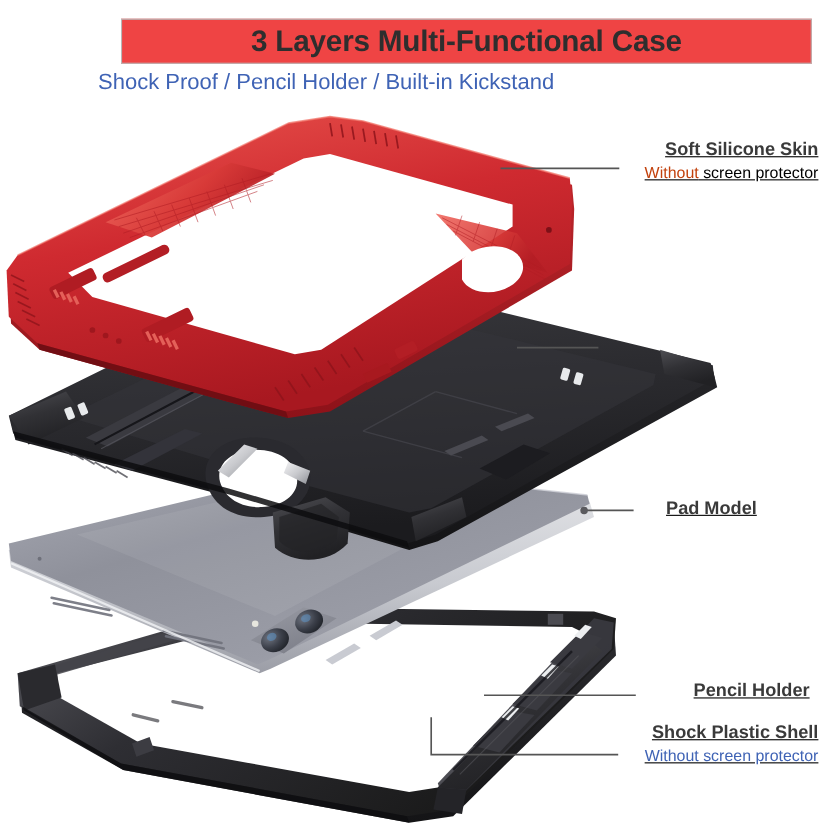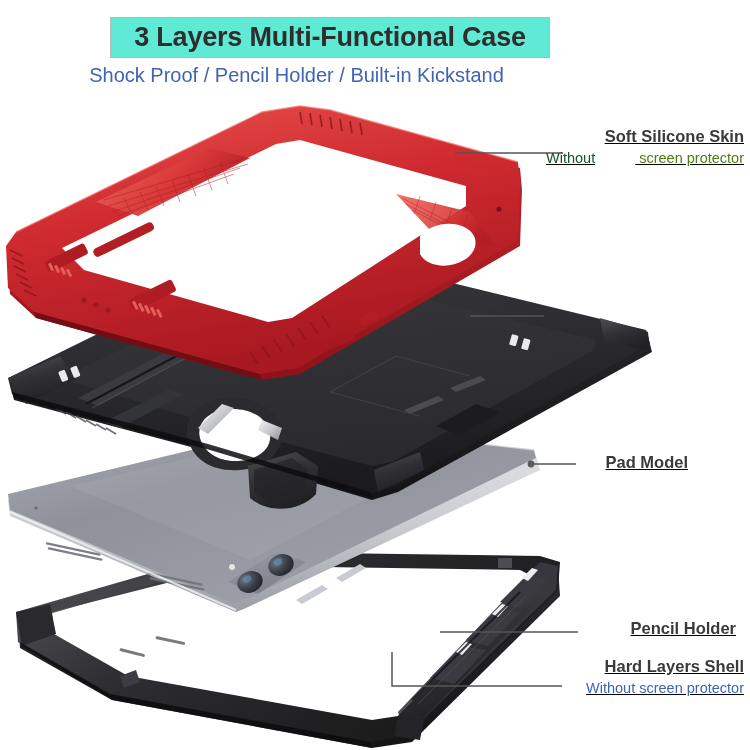--- a/index.html
+++ b/index.html
@@ -14,28 +14,28 @@
     background: #ffffff;
     overflow: hidden;
     font-family: "Liberation Sans", sans-serif;
   }
 
   
   #title-box {
     position: absolute;
     left: 110px;
     top: 17px;
-    width: 440px;
+    width: 628px;
     height: 41px;
     border: 1px solid #b8b8b8;
     box-sizing: border-box;
     display: flex;
     align-items: center;
     justify-content: center;
-    background: #5eead4;
+    background: #ef4444;
   }
   #title-text {
     font-size: 27px;
     font-weight: bold;
     color: #2e2e2e;
     letter-spacing: -0.2px;
     white-space: nowrap;
   }
   #subtitle-text {
     position: absolute;
@@ -59,22 +59,22 @@
     font-size: 16.5px;
     font-weight: bold;
     color: #3a3a3a;
     line-height: 1.25;
   }
   .callout .sub {
     font-size: 14.5px;
     line-height: 1.3;
     margin-top: 2px;
   }
-  .sub-gray { color: #4d7c0f; padding-left: 40px; }
-  .sub-red  { color: #14532d; }
+  .sub-gray { color: #000000; }
+  .sub-red  { color: #c2410c; }
   .sub-blue { color: #3f63b5; }
 
   #cal-silicone { right: 6px;  top: 126px; }
   #cal-pc       { right: 6px;  top: 288px; }
   #cal-pad      { right: 62px; top: 452px; text-align: center; }
   #cal-pencil   { right: 14px; top: 618px; }
   #cal-plastic  { right: 6px;  top: 656px; }
 
   #art { position: absolute; left: 0; top: 0; }
   #leaders { position: absolute; left: 0; top: 0; pointer-events: none; }
@@ -423,17 +423,17 @@
 
   <div class="callout" id="cal-pad">
     <div class="main">Pad Model</div>
   </div>
 
   <div class="callout" id="cal-pencil">
     <div class="main">Pencil Holder</div>
   </div>
 
   <div class="callout" id="cal-plastic">
-    <div class="main">Hard Layers Shell</div>
+    <div class="main">Shock Plastic Shell</div>
     <div class="sub sub-blue">Without screen protector</div>
   </div>
 
 </div>
 
 </body></html>

